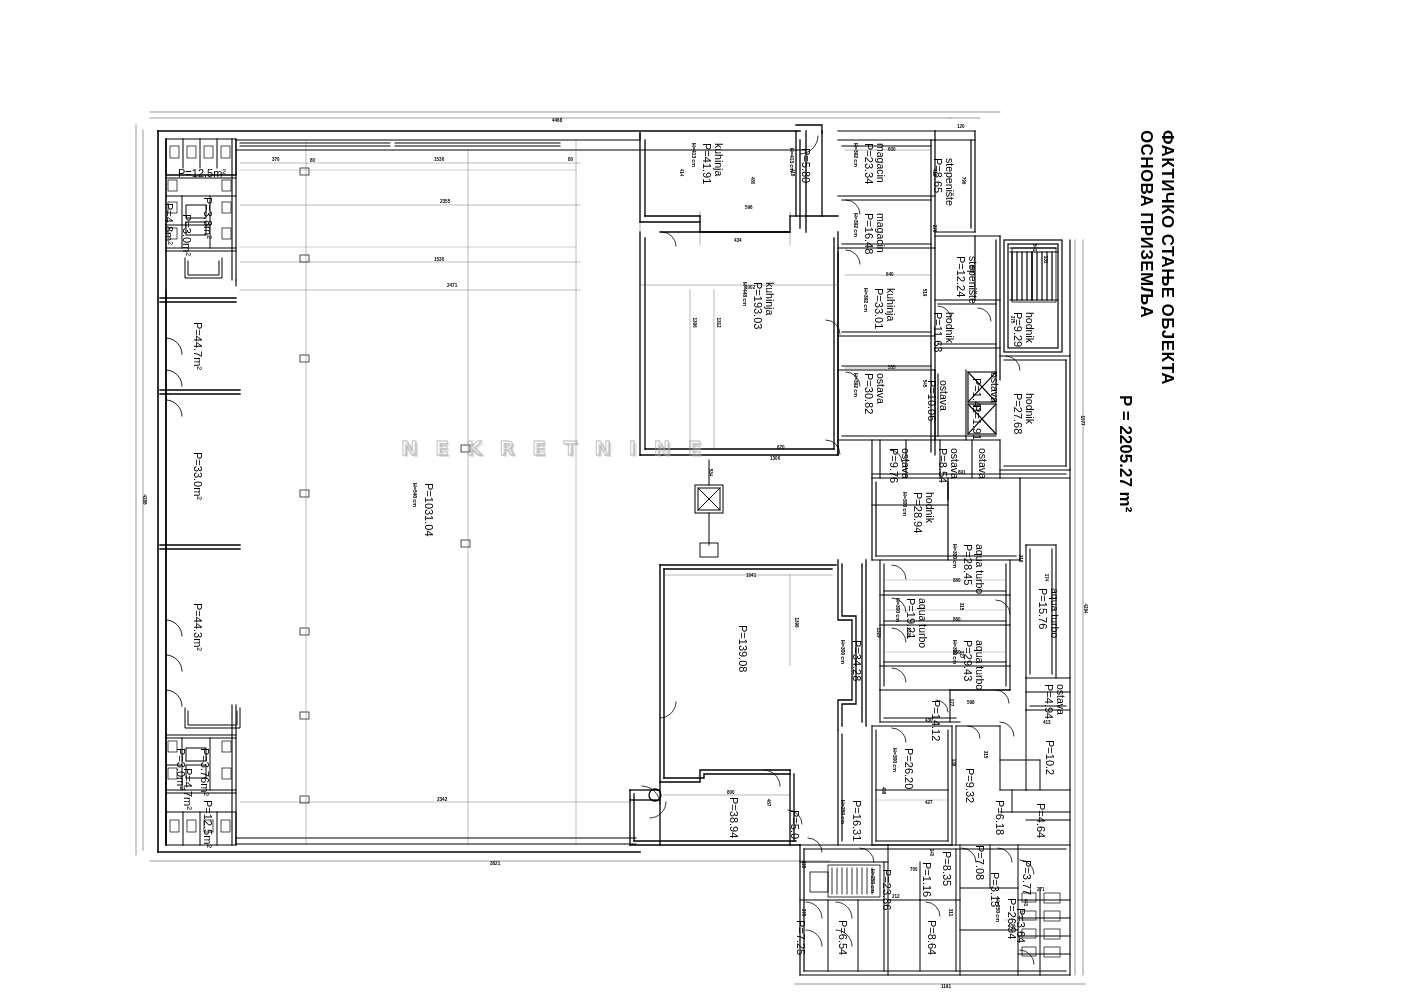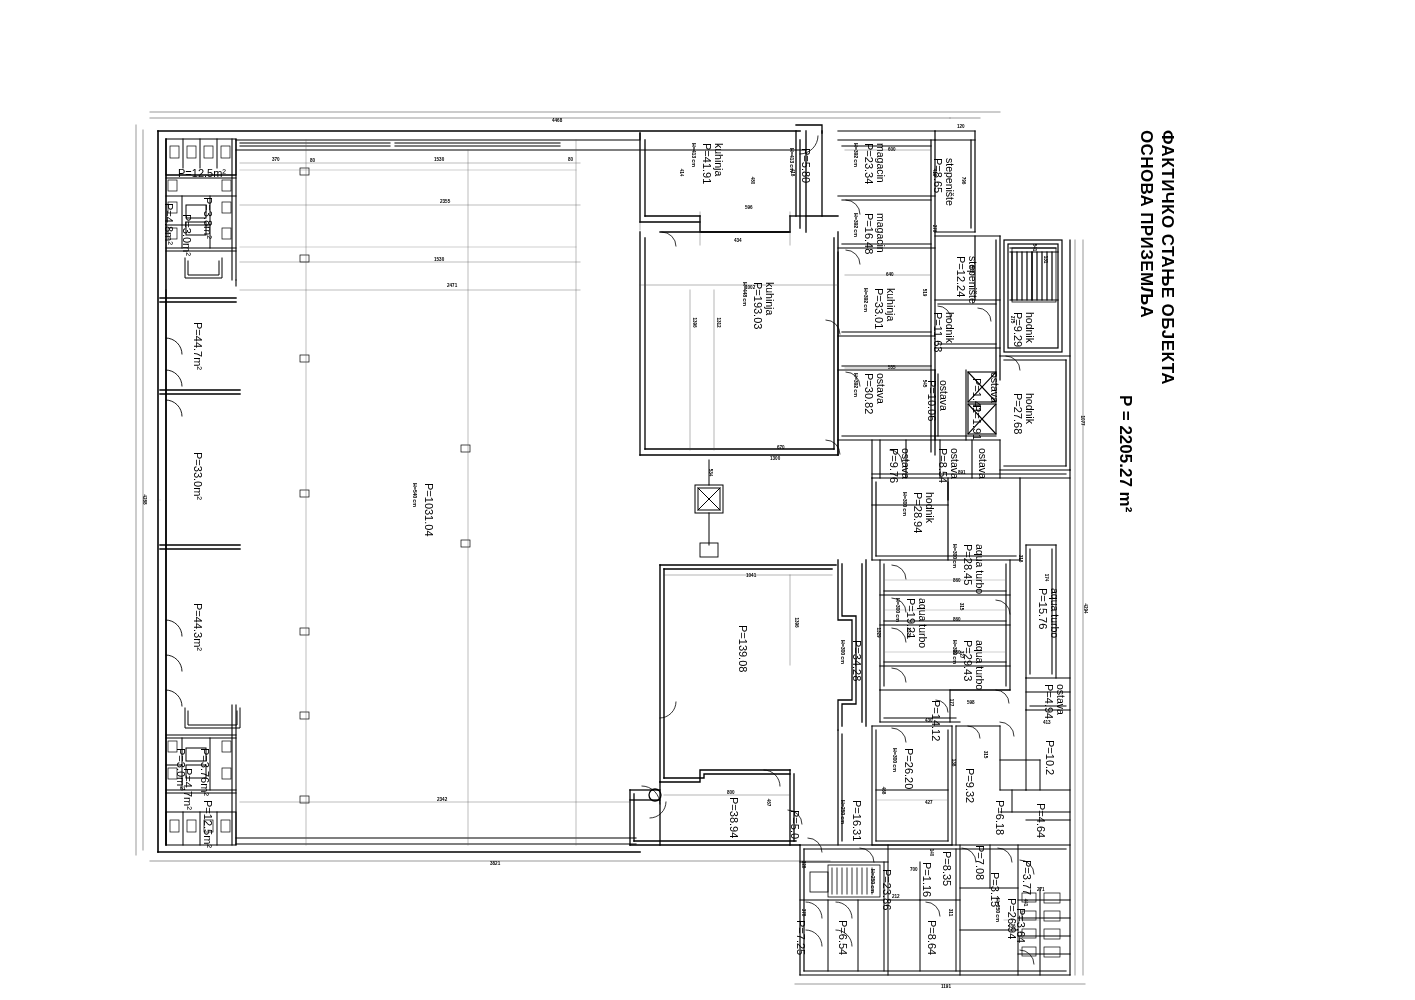--- a/index.html
+++ b/index.html
@@ -529,20 +529,21 @@
         <line x1="884" y1="610" x2="1006" y2="610"></line>
         <line x1="884" y1="652" x2="1006" y2="652"></line>
         <line x1="876" y1="800" x2="948" y2="800"></line>
         <line x1="1004" y1="920" x2="1040" y2="920"></line>
       </g>
     </g>
   </svg>
   </div>
 
   <div id="wm">
+    <div id="wmSmall">NEKRETNINE</div>
   </div>
 
   <div id="roomLabels">
       <div class="rl" style="left: 178px; top: 168px; transform: rotate(0deg);"><span class="ar">P=12.5m²</span></div>
       <div class="rl" style="left: 213px; top: 197px; transform: rotate(90deg);"><span class="ar">P=3.8m²</span></div>
       <div class="rl" style="left: 174px; top: 203px; transform: rotate(90deg);"><span class="ar">P=4.8m²</span></div>
       <div class="rl" style="left: 192px; top: 214px; transform: rotate(90deg);"><span class="ar">P=3.0m²</span></div>
       <div class="rl" style="left: 203px; top: 322px; transform: rotate(90deg);"><span class="ar">P=44.7m²</span></div>
       <div class="rl" style="left: 203px; top: 452px; transform: rotate(90deg);"><span class="ar">P=33.0m²</span></div>
       <div class="rl" style="left: 203px; top: 603px; transform: rotate(90deg);"><span class="ar">P=44.3m²</span></div>

